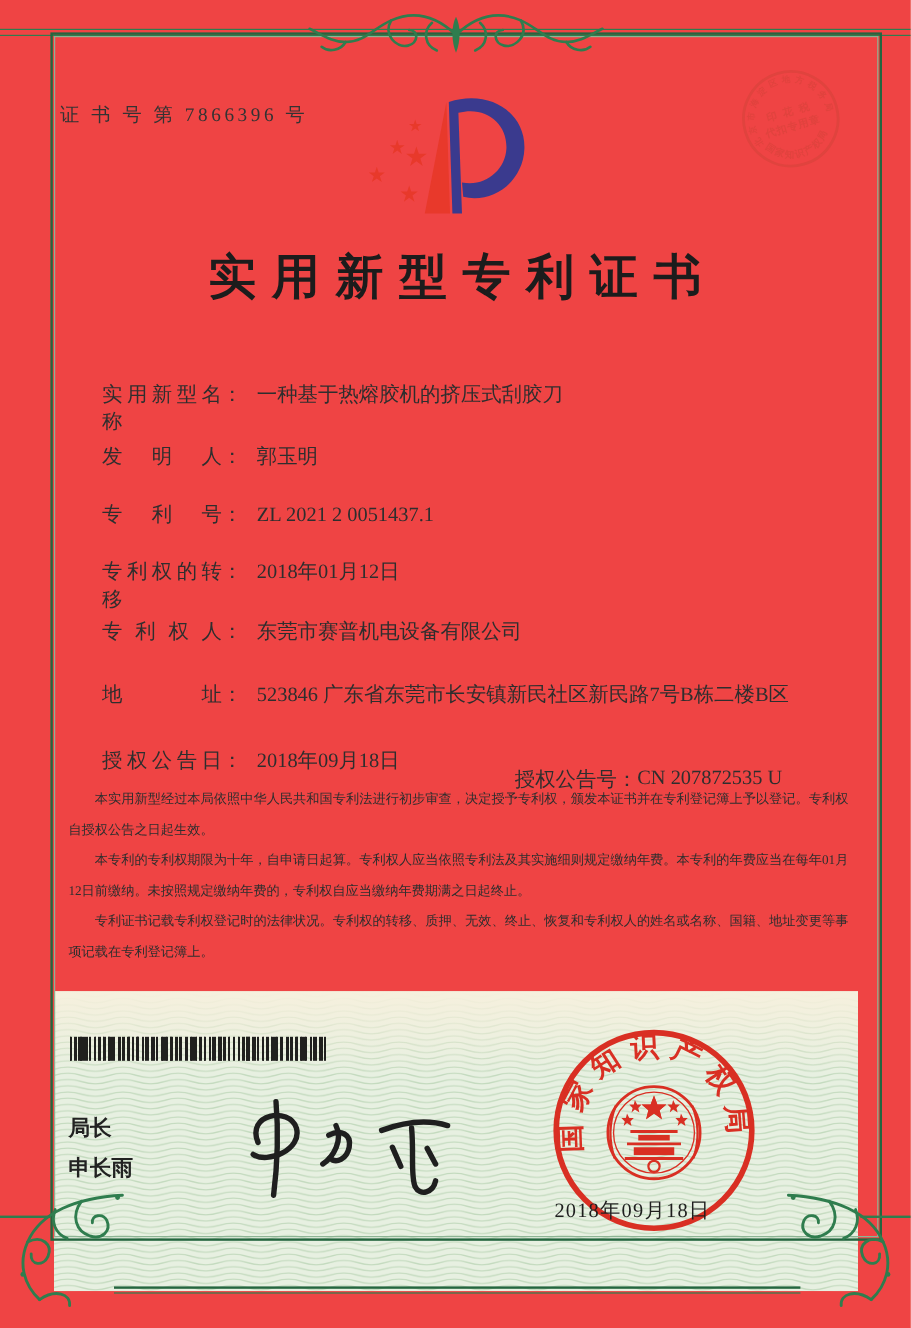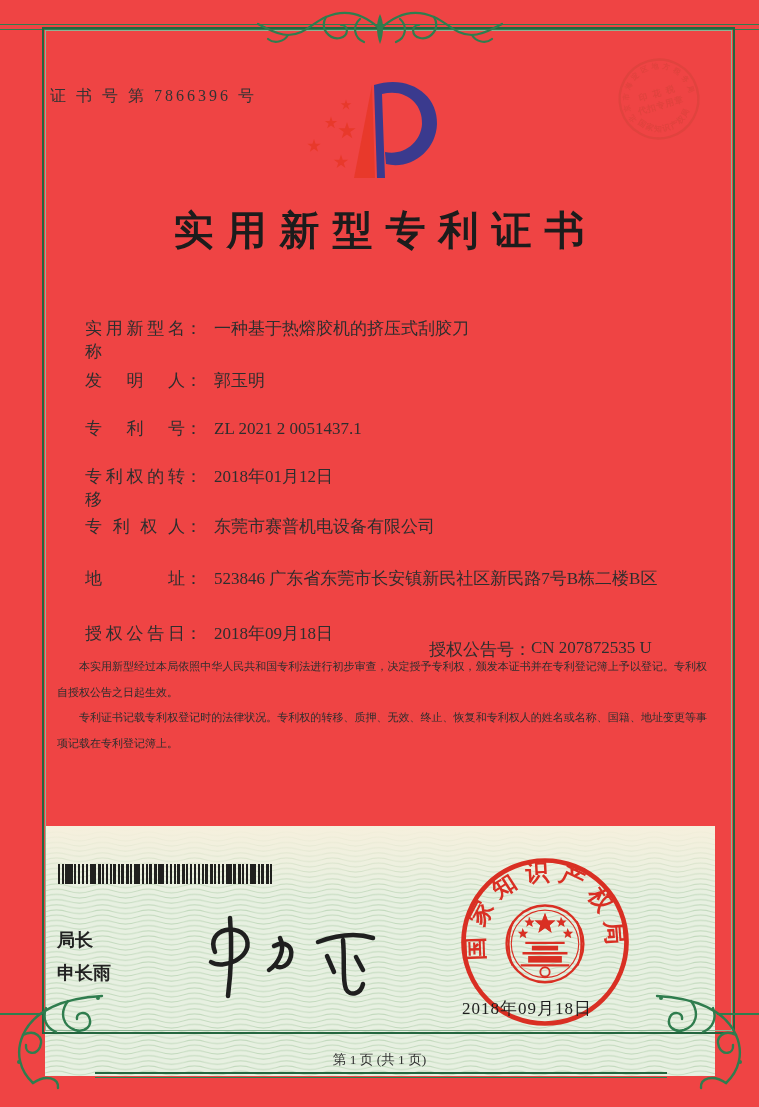--- a/index.html
+++ b/index.html
@@ -156,20 +156,21 @@
       <span class="pair2">
         <span>授权公告号</span>
           <span>：</span>
         <span>CN 207872535 U</span>
       </span>
     </div>
   </div>
 
   <div class="paras">
     <p>本实用新型经过本局依照中华人民共和国专利法进行初步审查，决定授予专利权，颁发本证书并在专利登记簿上予以登记。专利权自授权公告之日起生效。</p>
+    <p>本专利的专利权期限为十年，自申请日起算。专利权人应当依照专利法及其实施细则规定缴纳年费。本专利的年费应当在每年01月12日前缴纳。未按照规定缴纳年费的，专利权自应当缴纳年费期满之日起终止。</p>
     <p>专利证书记载专利权登记时的法律状况。专利权的转移、质押、无效、终止、恢复和专利权人的姓名或名称、国籍、地址变更等事项记载在专利登记簿上。</p>
   </div>
 
   <div class="barcode"></div>
 
   <div class="issuer pos">局长</div>
   <div class="issuer name">申长雨</div>
 
   <svg class="signature" width="210" height="88" viewBox="0 0 210 88">
     <g stroke="#1f1f1f" stroke-width="4.5" fill="none" stroke-linecap="round" stroke-linejoin="round">
@@ -207,21 +208,20 @@
         <rect x="77" y="110" width="36" height="7"></rect>
         <path d="M69,120 L121,120" stroke="#d92f23" stroke-width="2.5" fill="none"></path>
         <circle cx="95" cy="127" r="5" fill="none" stroke="#d92f23" stroke-width="2"></circle>
         <path d="M60,120 Q52,96 61,73" stroke="#d92f23" stroke-width="2" fill="none"></path>
         <path d="M130,120 Q138,96 129,73" stroke="#d92f23" stroke-width="2" fill="none"></path>
       </g>
     </g>
   </svg>
   <div class="sealdate">2018年09月18日</div>
 
-  <div class="footer">第 1 页 (共 1 页)</div>
   <div class="bottomline"></div>
   <div class="edge-line l"></div>
   <div class="edge-line r"></div>
 
   <svg class="corner left" width="100" height="100" viewBox="0 0 100 100">
     <g stroke="#2f7d4e" stroke-width="2.4" fill="none" stroke-linecap="round">
       <path d="M96,6 C58,8 28,20 17,45 C9,63 14,81 27,93"></path>
       <path d="M17,45 C29,39 38,47 34,57 C30,66 19,64 20,55"></path>
       <path d="M27,93 C40,84 53,88 52,98"></path>
       <path d="M62,11 C53,23 57,36 69,40 C79,43 87,36 83,27 C80,21 70,22 71,29"></path>

